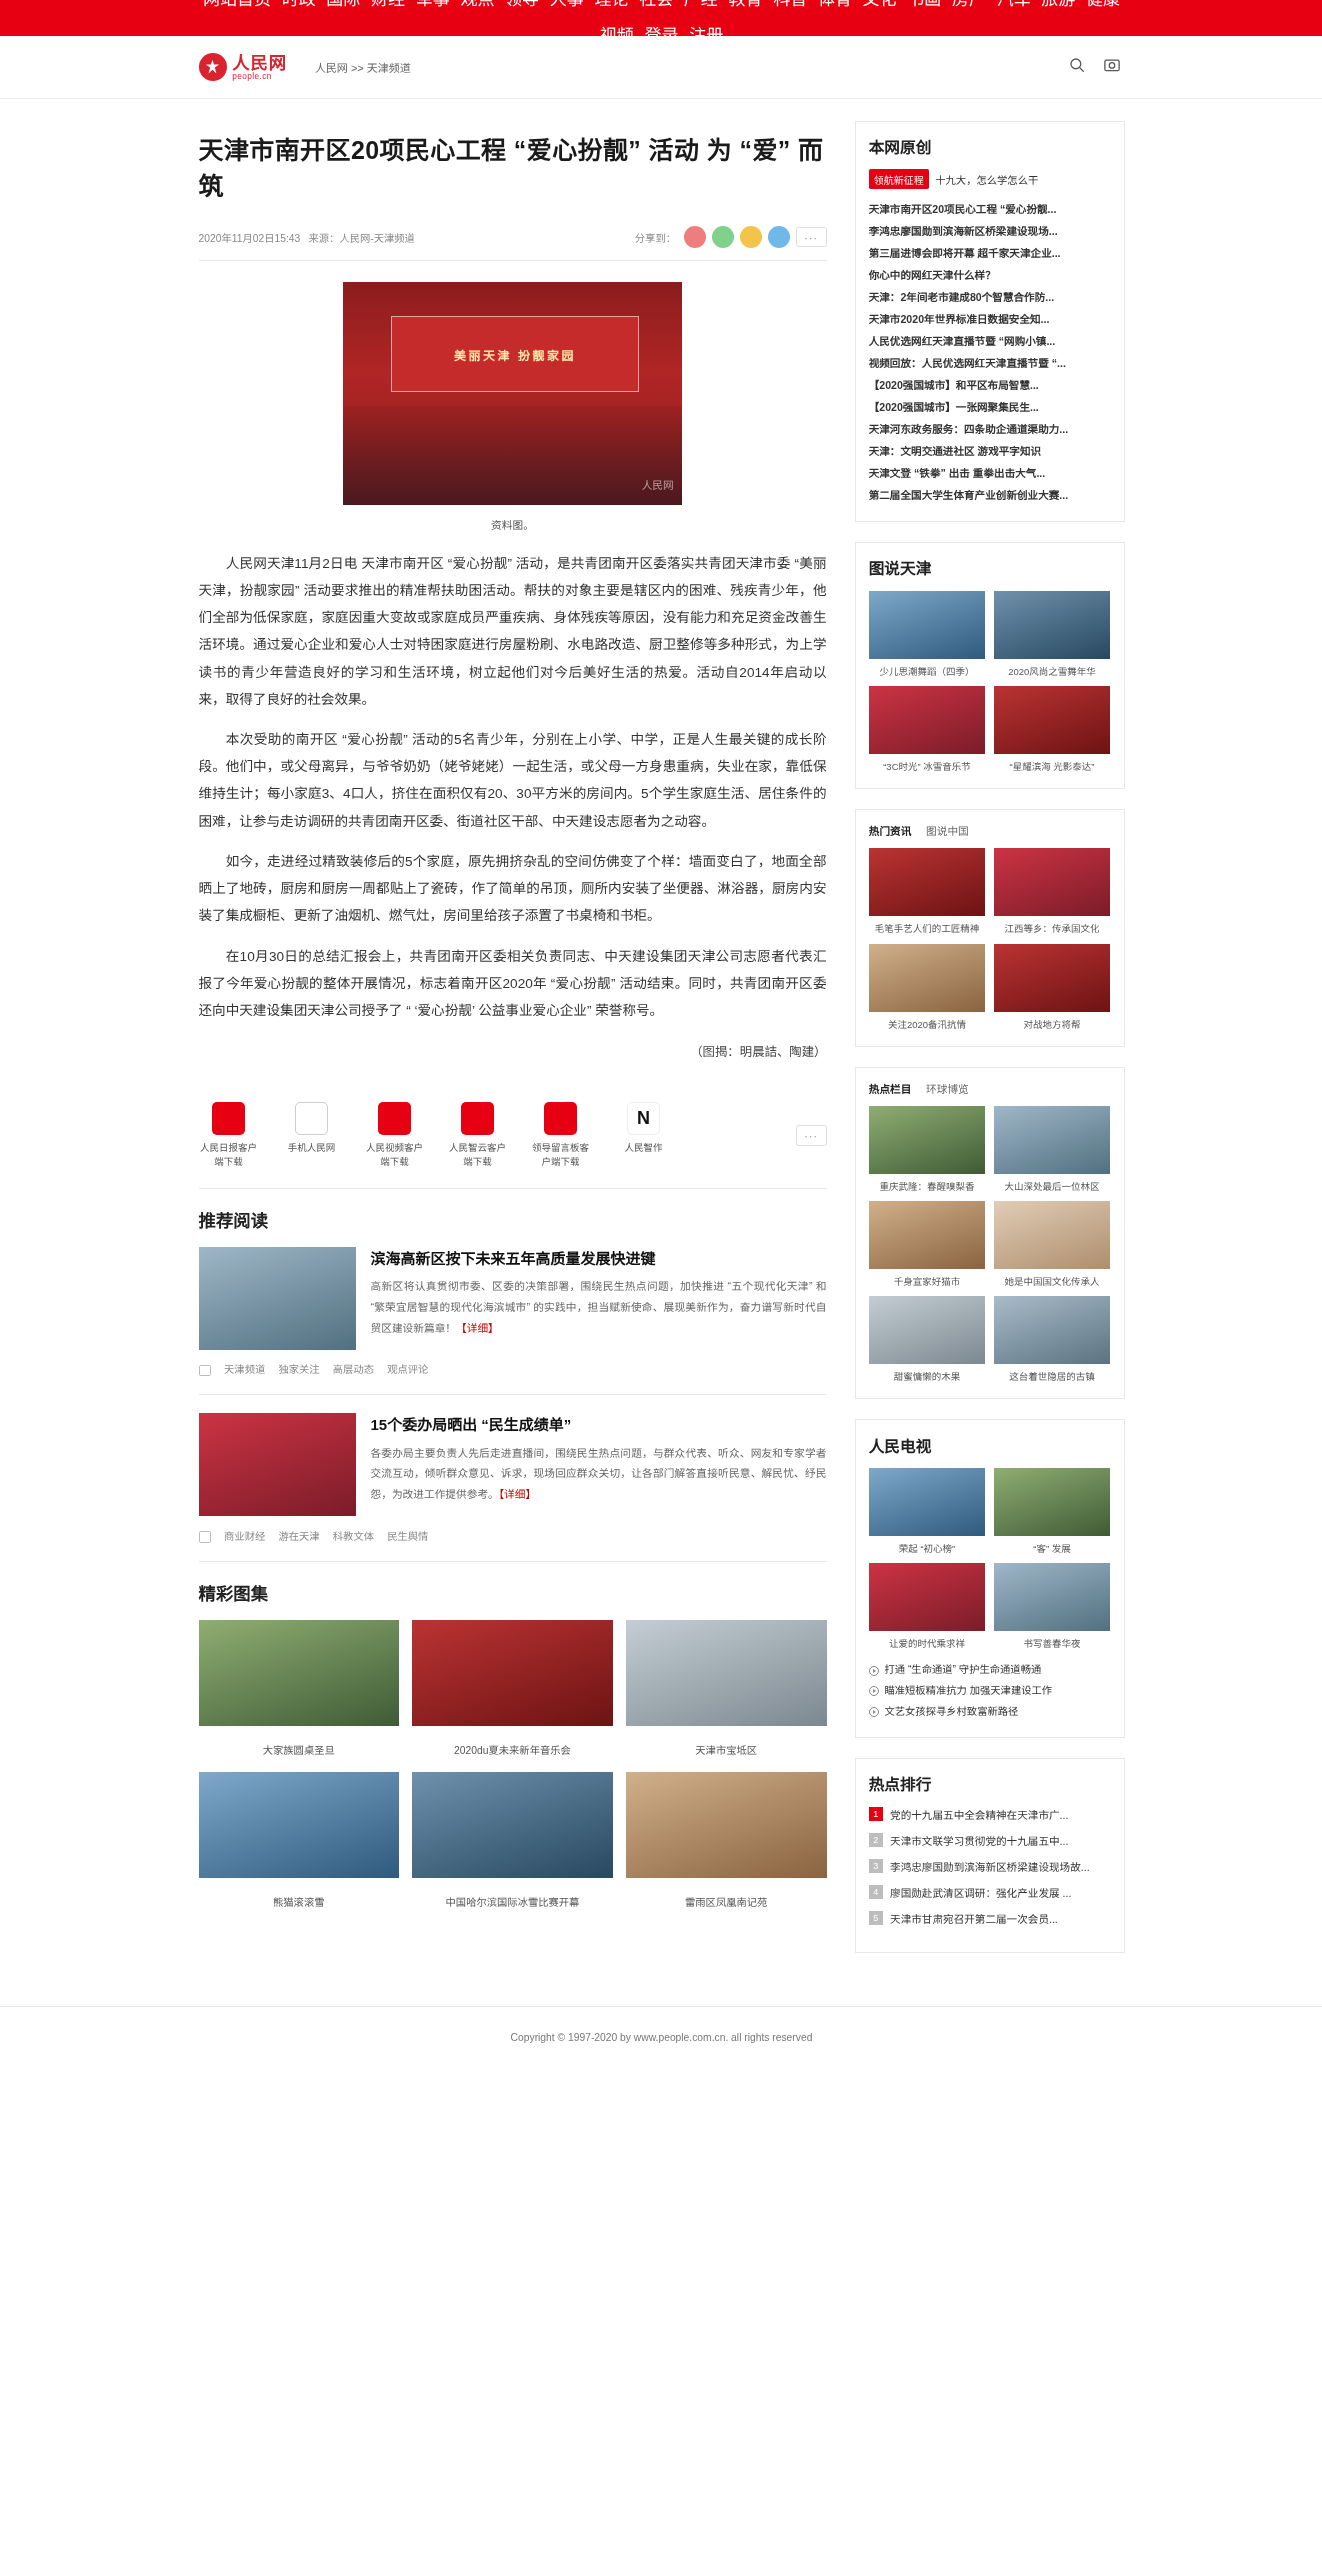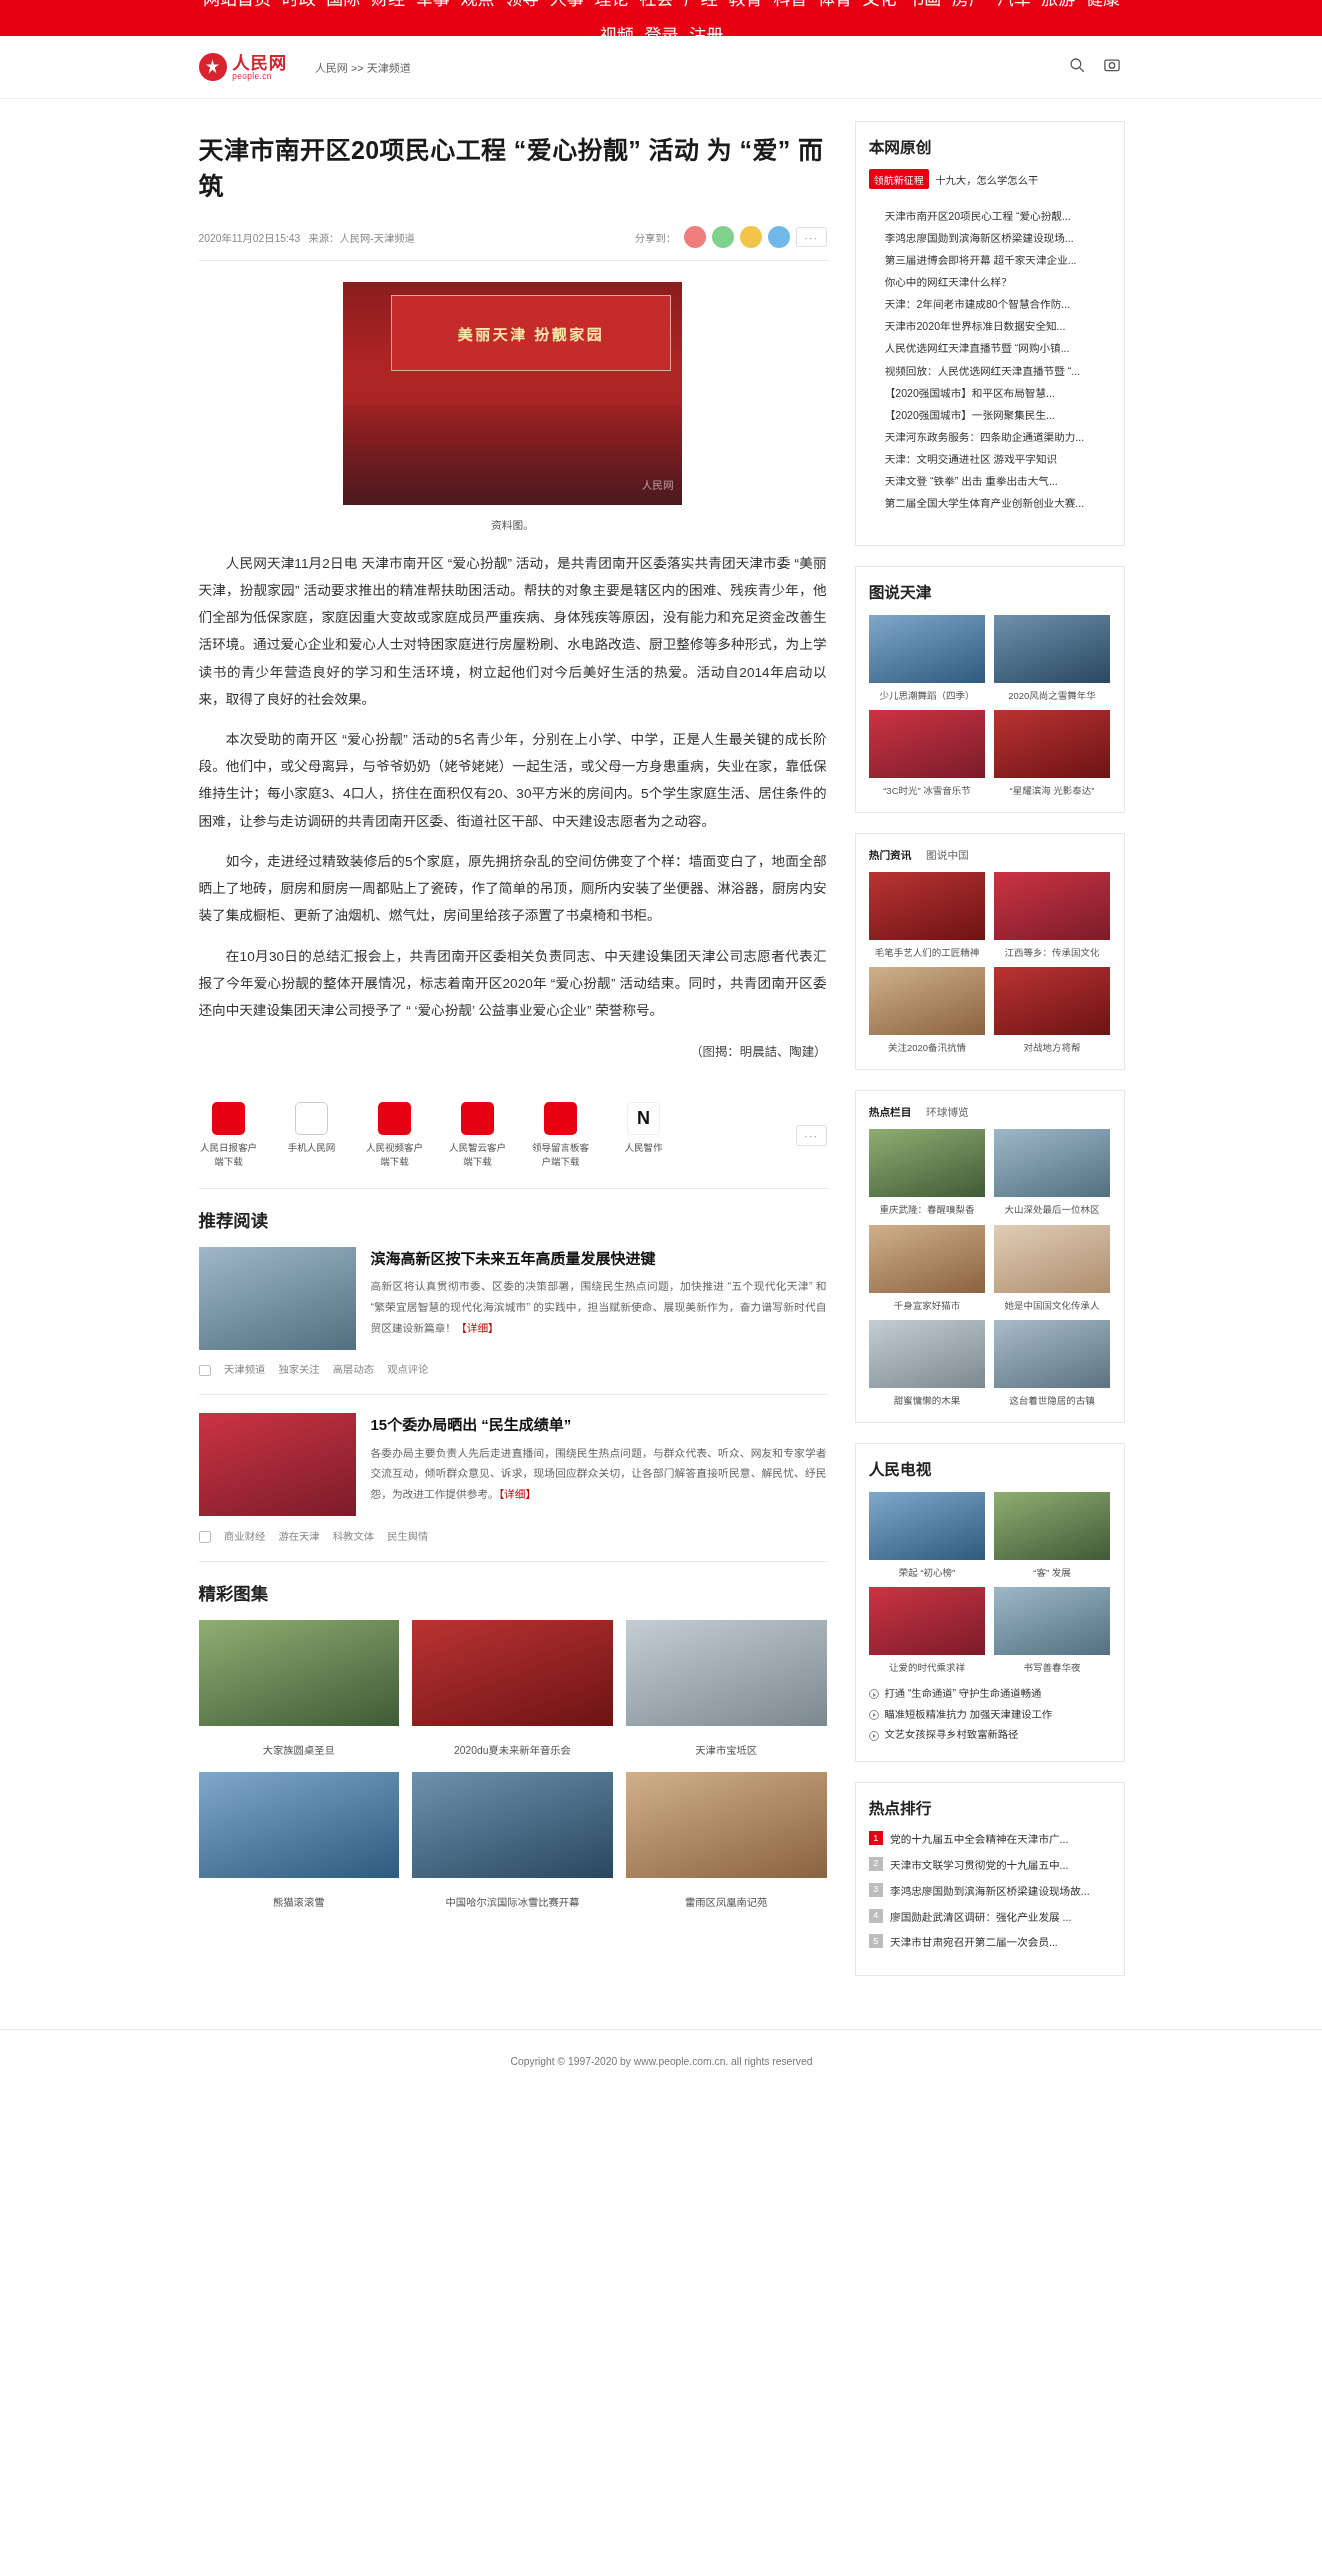--- a/index.html
+++ b/index.html
@@ -138,21 +138,21 @@
   
   .gal { display:grid; grid-template-columns:repeat(3,1fr); gap:15px 13.2px; }
   .gal .cell .im { width:100%;height:106px; }
   .gal .cell .lb { text-align:center;font-size:10.3px;color:#555;padding-top:16px;}
   
   .card { border:0.8px solid #e8e8e8; margin-bottom:20px; padding:13.2px 13.2px 15px;}
   .card h2 { margin:0 0 11.6px; font-size:15.7px; color:#222; }
   .badge-row { display:flex; align-items:center; gap:6.6px; margin-bottom:8.3px; }
   .badge { background:#e60012; color:#fff; font-size:10px; padding:2.5px 5px; border-radius:1.7px; white-space:nowrap;}
   .badge-row .t { font-size:10.3px; color:#333; overflow:hidden; white-space:nowrap; text-overflow:ellipsis;}
-  ul.linklist { list-style:none; margin:16px; padding:0; }
+  ul.linklist { list-style:none; margin:0; padding:0;font-weight:bold; }
   ul.linklist li { font-size:10.6px; line-height:2.08; color:#333; white-space:nowrap; overflow:hidden; text-overflow:ellipsis;}
   .sub-tabs { font-size:10.7px; color:#666; margin-bottom:10px;}
   .sub-tabs b { color:#222; }
   .grid2 { display:grid; grid-template-columns:1fr 1fr; gap:8.3px 8.3px;}
   .grid2 .cell .im { width:100%; height:68px; }
   .grid2 .cell .lb { font-size:9.5px; color:#555; padding-top:5px; text-align:center; white-space:nowrap; overflow:hidden;text-overflow:ellipsis;}
   .bullets { list-style:none;margin:10px 0 0;padding:0;}
   .bullets li{ font-size:10.3px;color:#333;line-height:2.0; display:flex;align-items:center;gap:5.8px;}
   .bullets li .dot{ width:10px;height:10px;border:0.8px solid #888;border-radius:50%;flex:none; position:relative;}
   .bullets li .dot:after{content:"";position:absolute;left:3.3px;top:2.1px;border-left:3.3px solid #888;border-top:2.5px solid transparent;border-bottom:2.5px solid transparent;}
@@ -172,22 +172,22 @@
   .im.e{background:linear-gradient(160deg,#8fae72,#3f5b36);}
   .im.f{background:linear-gradient(160deg,#c4cdd4,#7c8890);}
   .im.g{background:linear-gradient(160deg,#e0cdb6,#ae8e6d);}
   .im.h{background:linear-gradient(160deg,#cc3344,#7b1c28);}
   .im.i{background:linear-gradient(160deg,#6f91ad,#27485f);}
   .im.j{background:linear-gradient(160deg,#a8bcc9,#5c7280);}
   .hero {
     background:linear-gradient(180deg,#8b1d1d 0%,#b12525 40%,#8d1f1f 100%);
   }
   .hero .screen{
-    position:absolute;left:48px;top:13px;width:280px;height:76px;background:#c52b2b;border:1.7px solid #e3a4a4;
-    display:flex;align-items:center;justify-content:center;color:#ffe9a8;font-size:15px;font-weight:bold;letter-spacing:2.5px;
+    position:absolute;left:48px;top:34px;width:248px;height:76px;background:#c52b2b;border:1.7px solid #e3a4a4;
+    display:flex;align-items:center;justify-content:center;color:#ffe9a8;font-size:12px;font-weight:bold;letter-spacing:2.5px;
   }
   .hero .rowaud{
     position:absolute;bottom:0;left:0;right:0;height:99px;
     background:linear-gradient(180deg,rgba(0,0,0,.05),rgba(20,20,30,.55));
   }
   .hero .wm{position:absolute;right:8.3px;bottom:13.2px;color:rgba(255,255,255,.55);font-size:10.7px;}
 </style>
 </head>
 <body>
 

